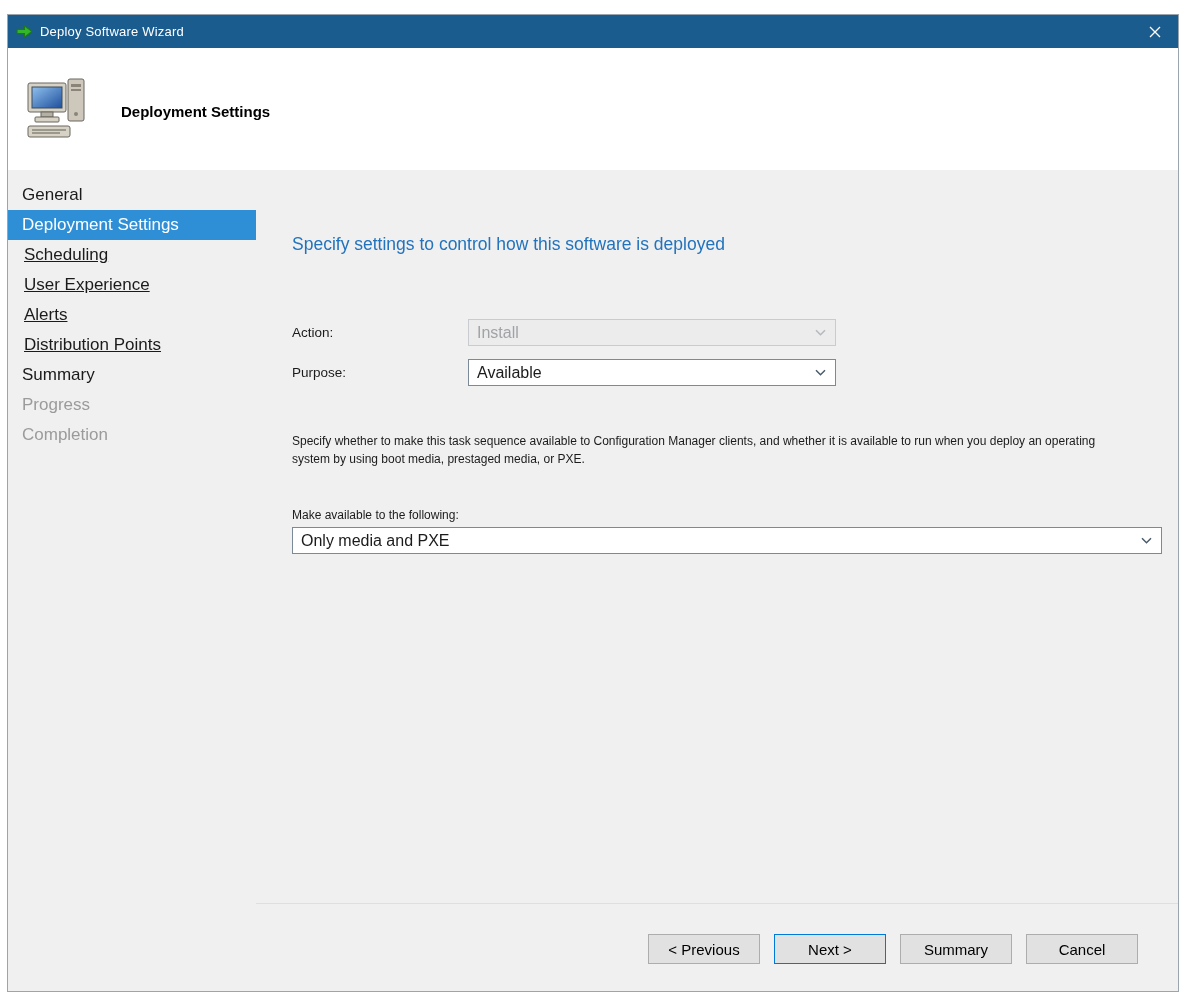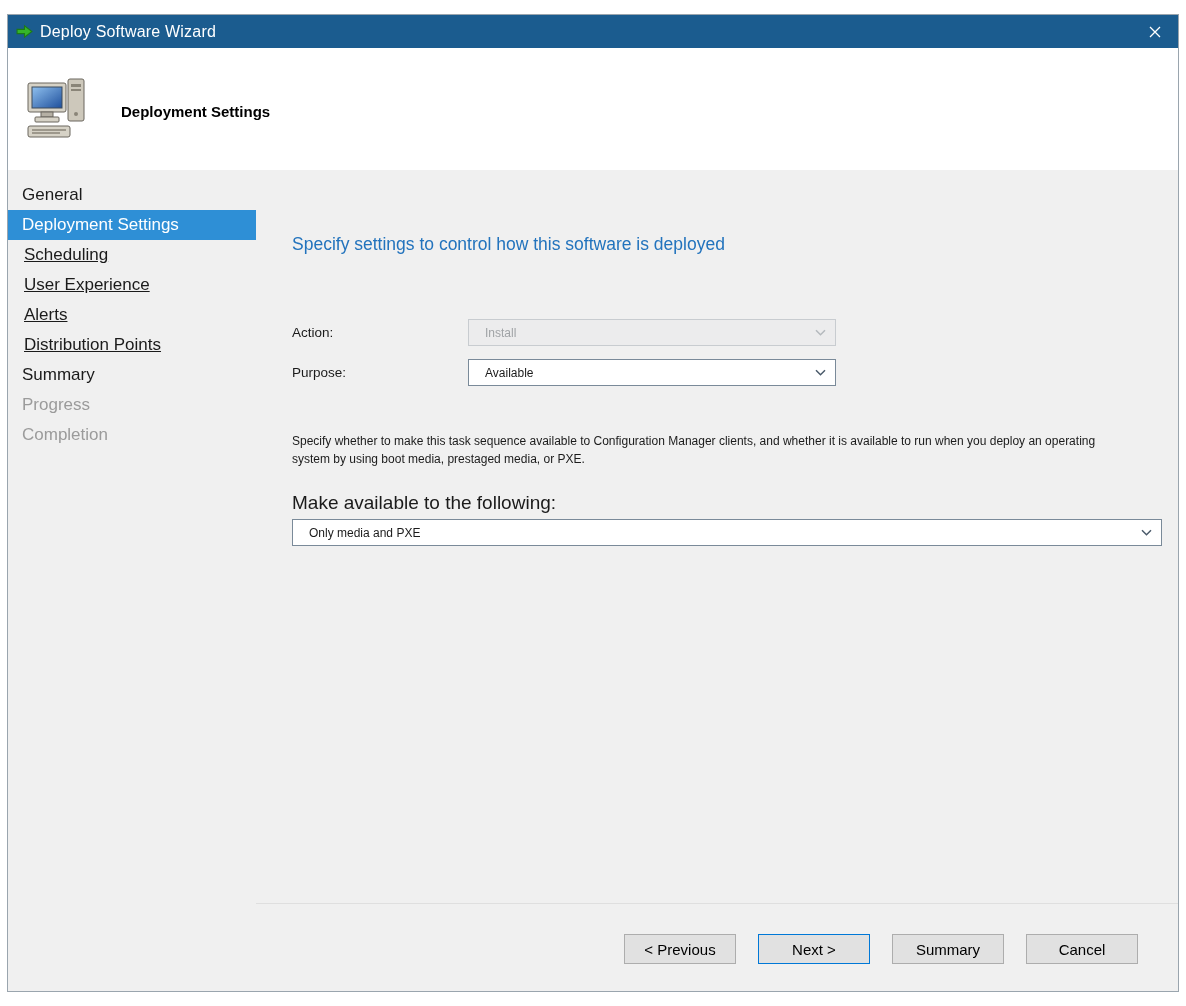--- a/index.html
+++ b/index.html
@@ -17,21 +17,21 @@
     display:flex; flex-direction:column;
   }
   
   .titlebar {
     flex:0 0 33px; height:33px;
     background:#1b5c8f;
     display:flex; align-items:center;
     color:#ffffff;
   }
   .titlebar-icon { margin:0 7px 0 8px; display:flex; align-items:center; }
-  .titlebar-text { font-size:16px; letter-spacing:.2px; }
+  .titlebar-text { font-size:13px; letter-spacing:.2px; }
   .close-btn {
     margin-left:auto; width:46px; height:33px;
     display:flex; align-items:center; justify-content:center;
     cursor:pointer;
   }
   
   .header { flex:0 0 122px; background:#ffffff; position:relative; }
   .header-icon { position:absolute; left:18px; top:28px; }
   .header-title {
     position:absolute; left:113px; top:55px;
@@ -54,45 +54,45 @@
   .content { flex:1; padding:16px 16px 0 36px; }
   .heading { color:#2273bd; font-size:17.5px; font-weight:normal;margin-top:48px; }
   .form-rows { margin-top:64px; }
   .form-row { display:flex; align-items:center; margin-bottom:13px;gap:36px; }
   .form-label { width:140px; font-size:13.5px; color:#1b1b1b; }
   .combo {
     width:368px; height:27px;
     background:#ffffff;
     border:1px solid #7a8a99;
     display:flex; align-items:center;
-    padding-left:16px;
-    font-size:12px; color:#1b1b1b;
+    padding-left:8px;
+    font-size:16px; color:#1b1b1b;
     cursor:pointer;
   }
   .combo .combo-value { white-space:nowrap; overflow:hidden; }
   .combo .chev { margin-left:auto; padding-right:9px; display:flex; align-items:center; }
   .combo.disabled {
     background:#ececed;
     border-color:#c8ccd0;
     color:#a0a3a6;
     cursor:default;
   }
   .desc {
     margin-top:46px;
     font-size:12px; color:#1b1b1b;
     line-height:1.5; max-width:830px;
   }
-  .avail-label { margin-top:24px; margin-bottom:5px; font-size:19px; color:#1b1b1b; }
+  .avail-label { margin-top:40px; margin-bottom:5px; font-size:12px; color:#1b1b1b; }
   .combo.wide { width:100%; }
   
   .footer {
     flex:0 0 88px;
     border-top:1px solid #dfdfdf;
     padding:30px 40px 0 0;
-    display:flex; justify-content:flex-end; gap:22px;
+    display:flex; justify-content:flex-end; gap:14px;
   }
   .btn {
     min-width:112px; height:30px;
     background:#e1e1e1;
     border:1px solid #adadad;
     font-size:15px; font-family:inherit; color:#000000;
     cursor:pointer; padding:0 12px;
   }
   .btn.default { border:1px solid #0078d7; }
 </style>

